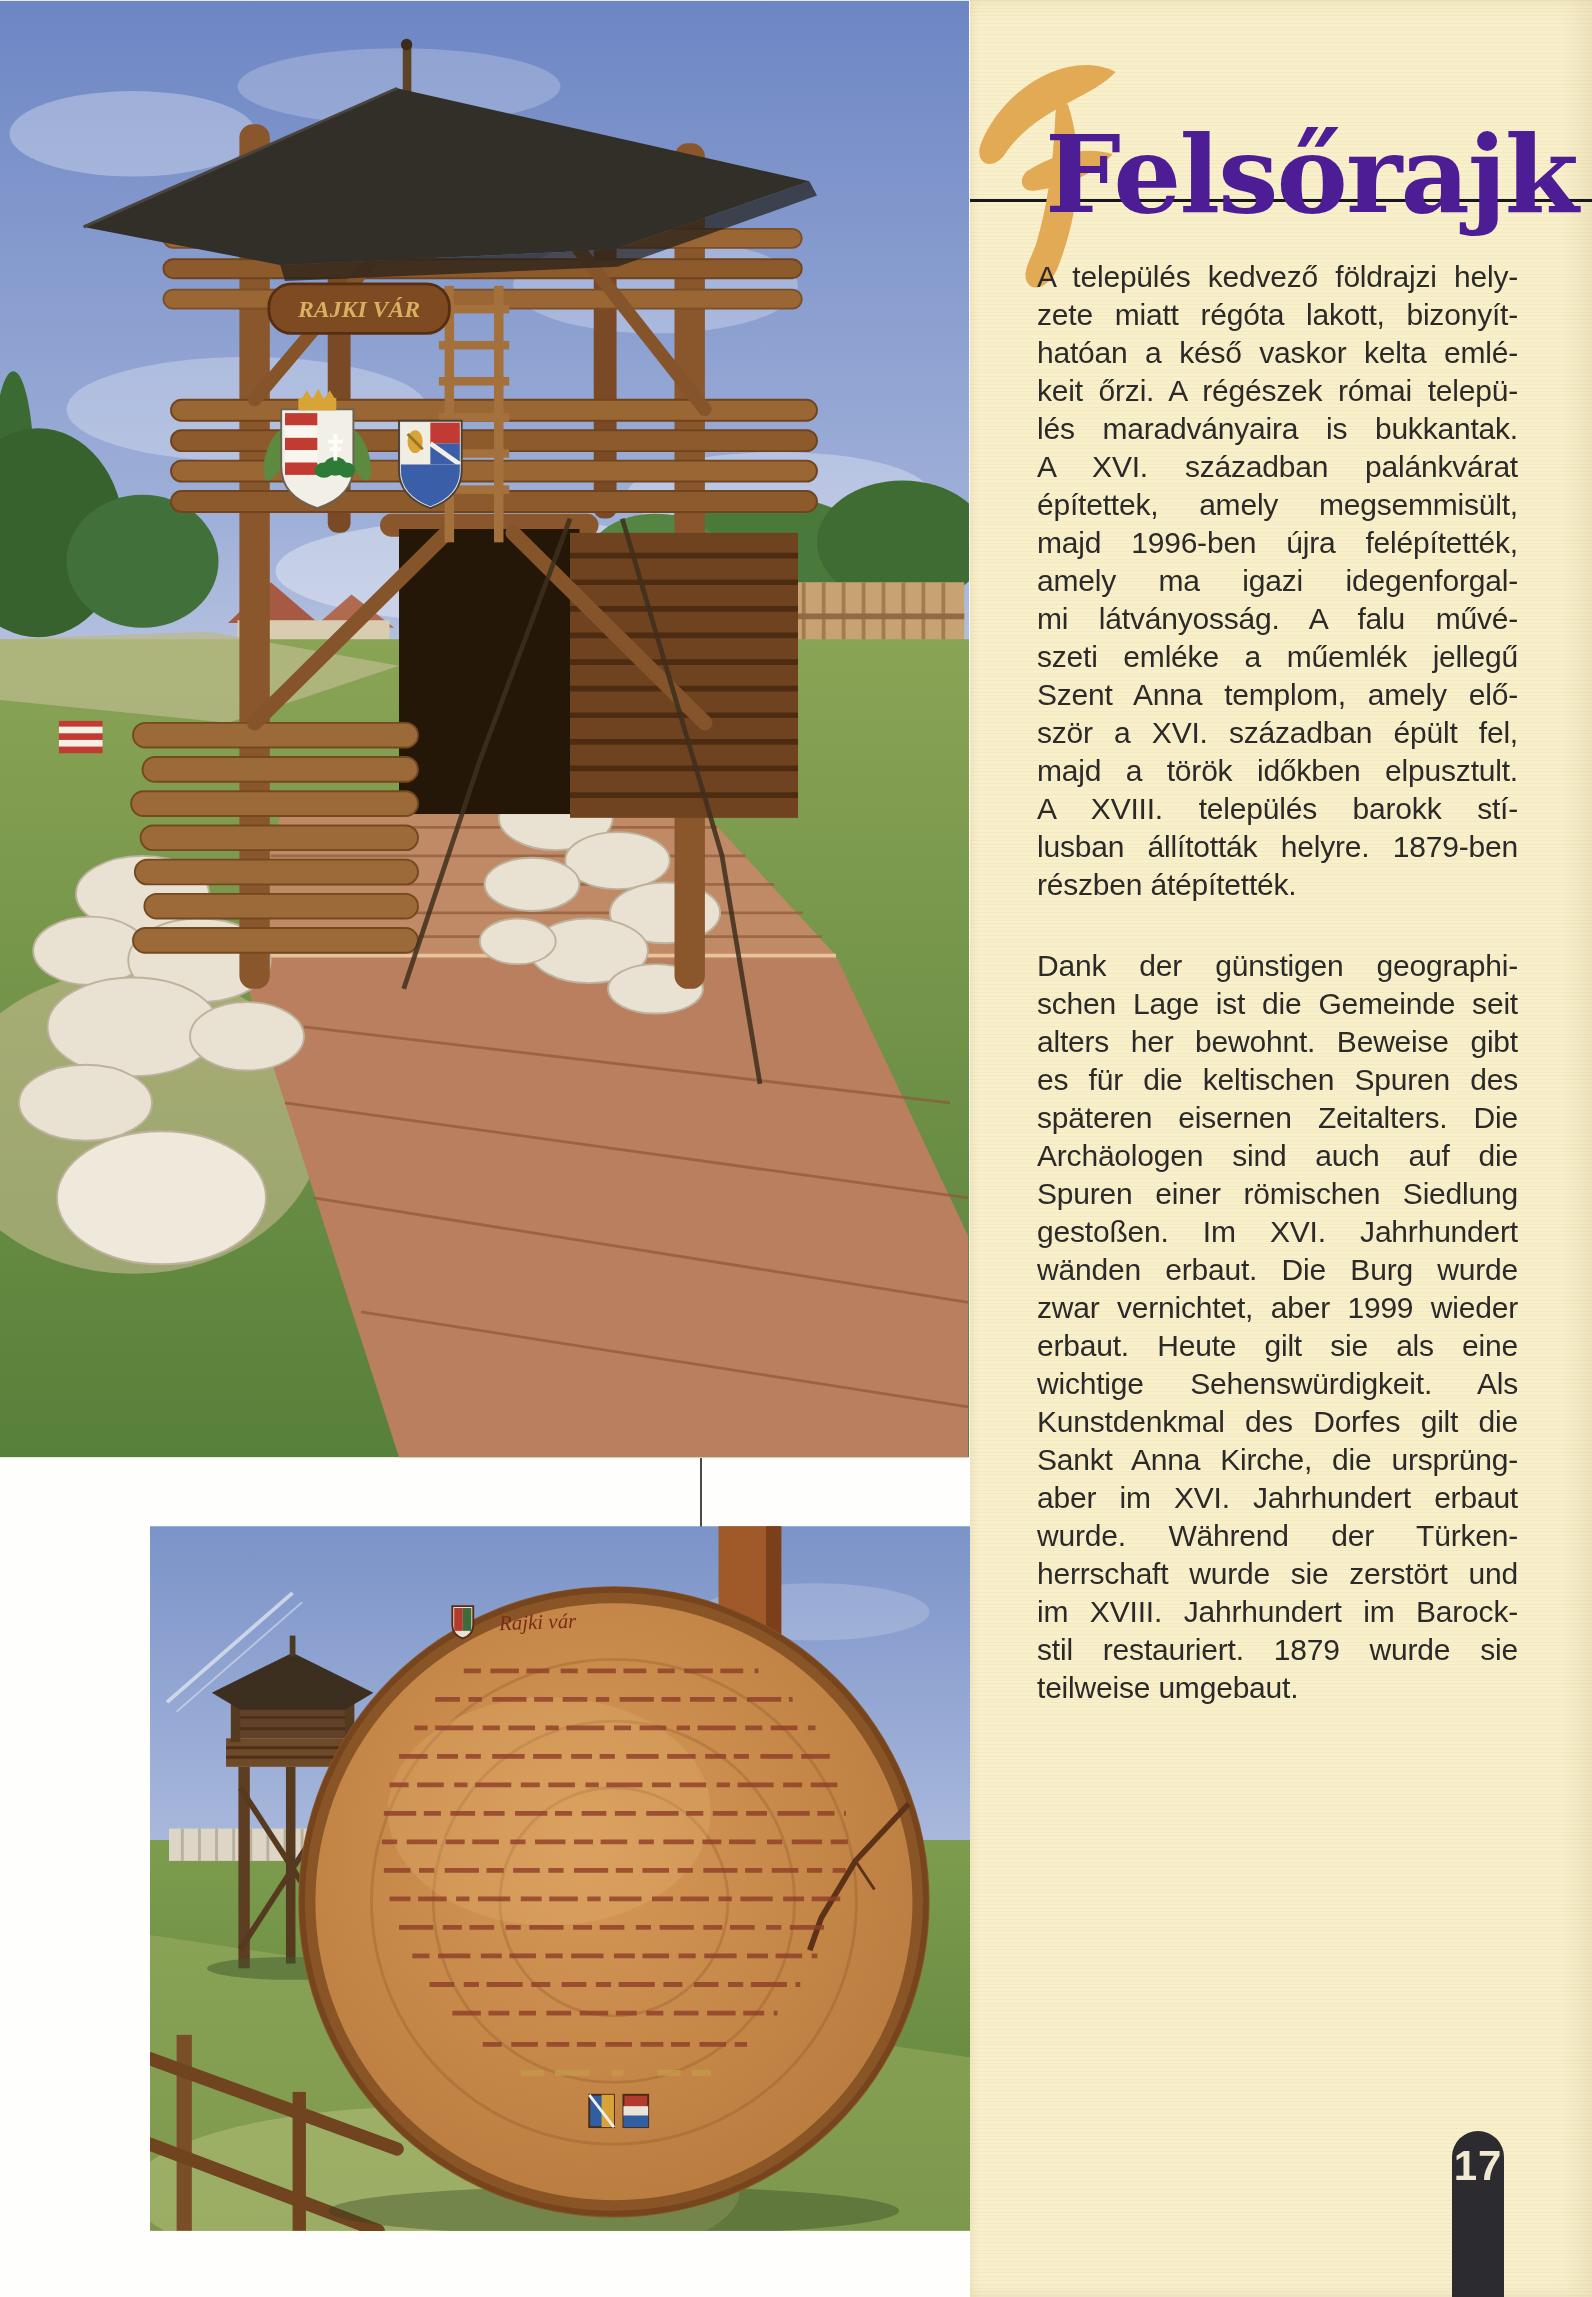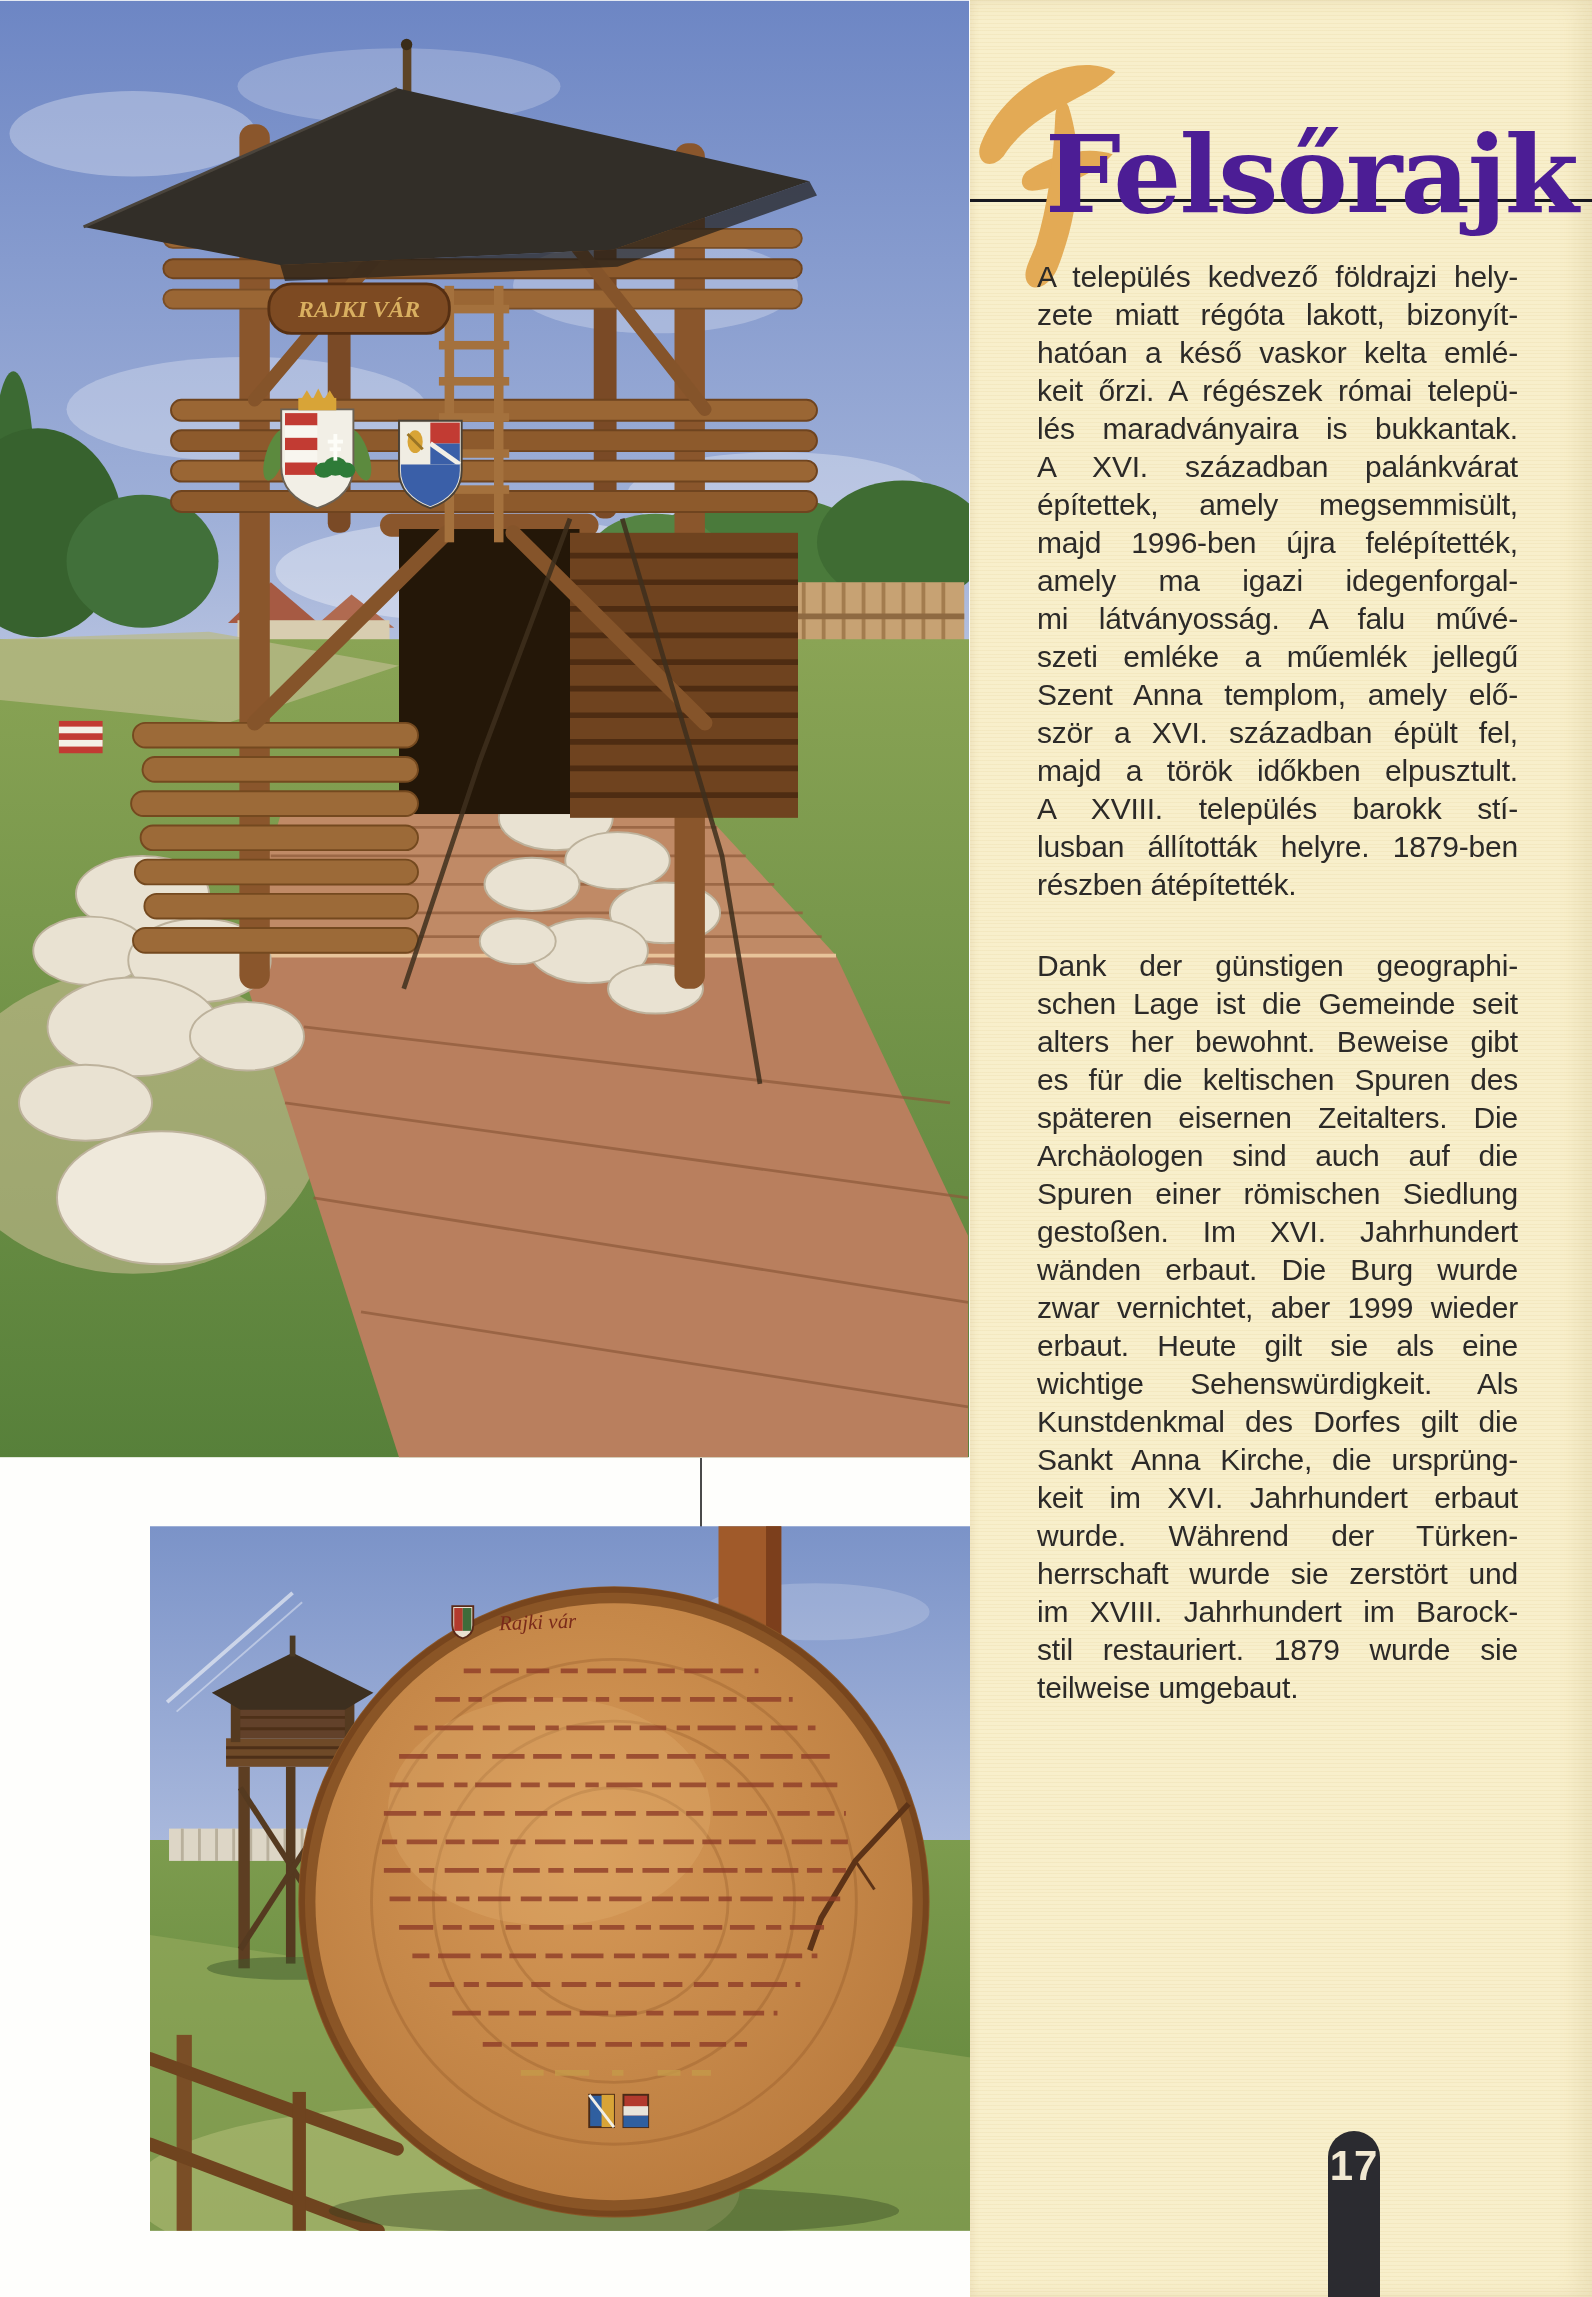--- a/index.html
+++ b/index.html
@@ -25,21 +25,21 @@
   .para{
     position:absolute;left:1004px;width:481px;
     font-size:30px;line-height:38px;color:#2c2a28;letter-spacing:-0.2px;margin-left:33px;
   }
   .para-hu{top:258px;}
   .para-de{top:947px;}
   .tline{text-align:justify;text-align-last:justify;white-space:nowrap;}
   .tlast{text-align-last:left;}
   
   .page-tab{
-    position:absolute;left:1328px;top:2131px;width:52px;height:166px;
+    position:absolute;left:1452px;top:2131px;width:52px;height:166px;
     background:#2b2b30;border-radius:26px 26px 0 0;text-align:center;
   }
   .page-tab span{
     display:inline-block;margin-top:11.4px;color:#f2e9d2;
     font-size:42px;font-weight:bold;letter-spacing:1px;
   }
   
   .photo{position:absolute;display:block;}
   .photo svg{display:block;}
   .photo-top{left:0;top:0;width:969px;height:1458px;}
@@ -427,21 +427,21 @@
       <div class="tline">späteren eisernen Zeitalters. Die</div>
       <div class="tline">Archäologen sind auch auf die</div>
       <div class="tline">Spuren einer römischen Siedlung</div>
       <div class="tline">gestoßen. Im XVI. Jahrhundert</div>
       <div class="tline">wänden erbaut. Die Burg wurde</div>
       <div class="tline">zwar vernichtet, aber 1999 wieder</div>
       <div class="tline">erbaut. Heute gilt sie als eine</div>
       <div class="tline">wichtige Sehenswürdigkeit. Als</div>
       <div class="tline">Kunstdenkmal des Dorfes gilt die</div>
       <div class="tline">Sankt Anna Kirche, die ursprüng-</div>
-      <div class="tline">keit im XVI. Jahrhundert erbaut</div>
+      <div class="tline">aber im XVI. Jahrhundert erbaut</div>
       <div class="tline">wurde. Während der Türken-</div>
       <div class="tline">herrschaft wurde sie zerstört und</div>
       <div class="tline">im XVIII. Jahrhundert im Barock-</div>
       <div class="tline">stil restauriert. 1879 wurde sie</div>
       <div class="tline tlast">teilweise umgebaut.</div>
     </div>
 
   <div class="page-tab">
     <span>17</span>
   </div>

